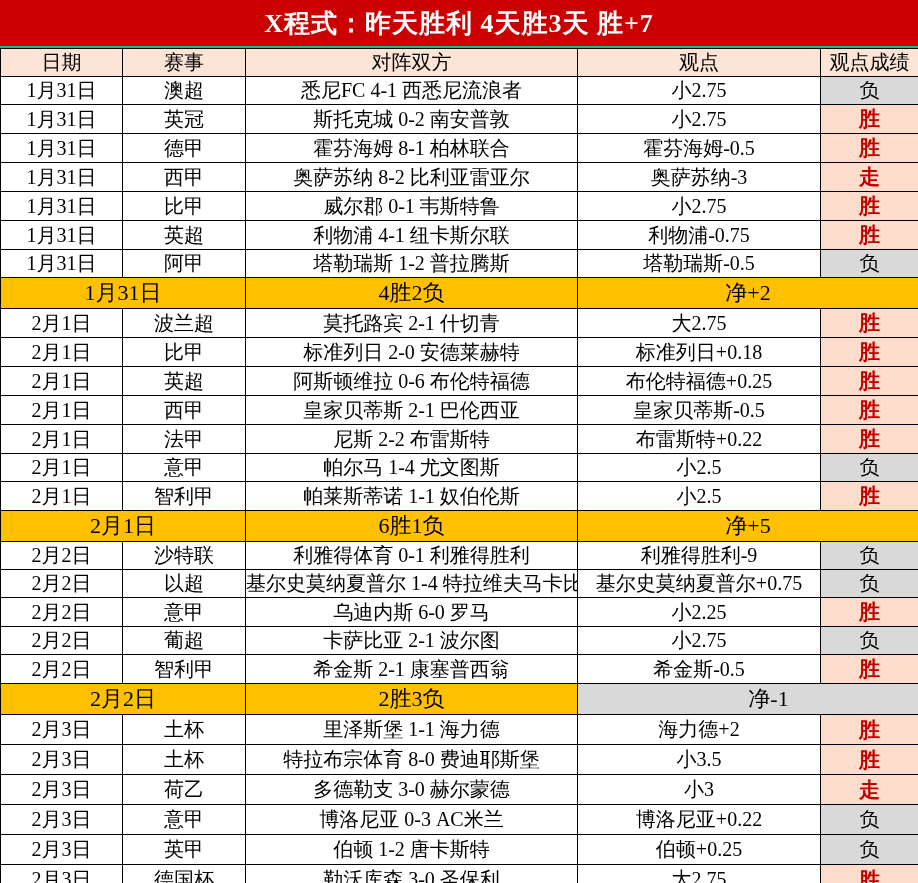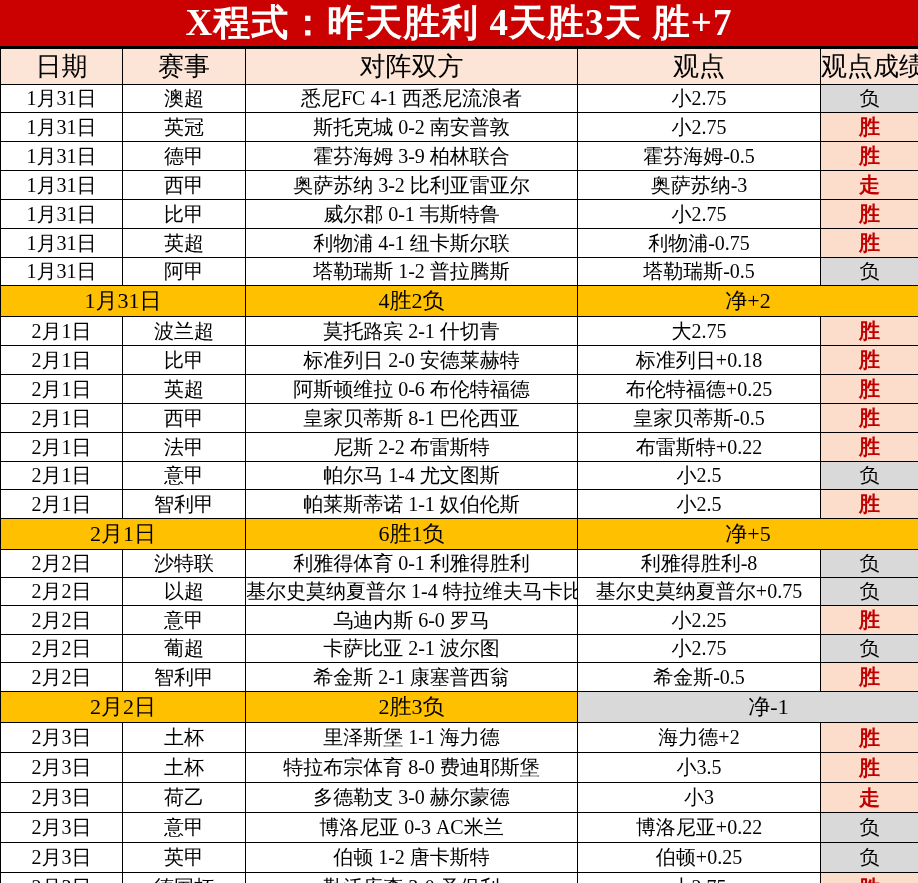--- a/index.html
+++ b/index.html
@@ -14,22 +14,22 @@
     --result-pink:#fcdccb;
     --gold:#ffc000;
     --gray:#d9d9d9;
     --red-text:#c00000;
   }
   .title-bar{
     width:918px;height:46px;
     background:var(--title-red);
     color:#fff;
     display:flex;align-items:center;justify-content:center;
-    font-size:37px;font-weight:bold;
-    border-bottom:2px solid #000000;
+    font-size:26px;font-weight:bold;
+    border-bottom:2px solid #14b8a6;
     letter-spacing:1px;
   }
   table{
     width:918px;
     border-collapse:collapse;
     table-layout:fixed;
   }
   col.c-date{width:122px;}
   col.c-league{width:123px;}
   col.c-match{width:332px;}
@@ -40,21 +40,21 @@
     padding:0;
     text-align:center;
     vertical-align:middle;
     white-space:nowrap;
     overflow:hidden;
     font-weight:normal;
   }
   thead th{
     background:var(--header-pink);
     height:24px;
-    font-size:26px;
+    font-size:20px;
   }
   td{font-size:20px;}
   td.result.win, td.result.push{
     background:var(--result-pink);
     color:var(--red-text);
     font-weight:bold;
     font-size:21px;
   }
   td.result.loss{
     background:var(--gray);
@@ -102,28 +102,28 @@
       <tr style="height: 25px;">
         <td>1月31日</td>
         <td>英冠</td>
         <td class="matchup">斯托克城 0-2 南安普敦</td>
         <td>小2.75</td>
         <td class="result win">胜</td>
       </tr>
       <tr style="height: 25px;">
         <td>1月31日</td>
         <td>德甲</td>
-        <td class="matchup">霍芬海姆 3-9 柏林联合</td>
+        <td class="matchup">霍芬海姆 8-1 柏林联合</td>
         <td>霍芬海姆-0.5</td>
         <td class="result win">胜</td>
       </tr>
       <tr style="height: 25px;">
         <td>1月31日</td>
         <td>西甲</td>
-        <td class="matchup">奥萨苏纳 3-2 比利亚雷亚尔</td>
+        <td class="matchup">奥萨苏纳 8-2 比利亚雷亚尔</td>
         <td>奥萨苏纳-3</td>
         <td class="result push">走</td>
       </tr>
       <tr style="height: 25px;">
         <td>1月31日</td>
         <td>比甲</td>
         <td class="matchup">威尔郡 0-1 韦斯特鲁</td>
         <td>小2.75</td>
         <td class="result win">胜</td>
       </tr>
@@ -163,21 +163,21 @@
       <tr style="height: 24px;">
         <td>2月1日</td>
         <td>英超</td>
         <td class="matchup">阿斯顿维拉 0-6 布伦特福德</td>
         <td>布伦特福德+0.25</td>
         <td class="result win">胜</td>
       </tr>
       <tr style="height: 24px;">
         <td>2月1日</td>
         <td>西甲</td>
-        <td class="matchup">皇家贝蒂斯 8-1 巴伦西亚</td>
+        <td class="matchup">皇家贝蒂斯 2-1 巴伦西亚</td>
         <td>皇家贝蒂斯-0.5</td>
         <td class="result win">胜</td>
       </tr>
       <tr style="height: 24px;">
         <td>2月1日</td>
         <td>法甲</td>
         <td class="matchup">尼斯 2-2 布雷斯特</td>
         <td>布雷斯特+0.22</td>
         <td class="result win">胜</td>
       </tr>
@@ -197,21 +197,21 @@
       </tr>
       <tr class="summary-row" style="height: 28px;">
         <td colspan="2">2月1日</td>
         <td colspan="1">6胜1负</td>
         <td colspan="2">净+5</td>
       </tr>
       <tr style="height: 28px;">
         <td>2月2日</td>
         <td>沙特联</td>
         <td class="matchup">利雅得体育 0-1 利雅得胜利</td>
-        <td>利雅得胜利-8</td>
+        <td>利雅得胜利-9</td>
         <td class="result loss">负</td>
       </tr>
       <tr style="height: 28px;">
         <td>2月2日</td>
         <td>以超</td>
         <td class="matchup">基尔史莫纳夏普尔 1-4 特拉维夫马卡比</td>
         <td>基尔史莫纳夏普尔+0.75</td>
         <td class="result loss">负</td>
       </tr>
       <tr style="height: 28px;">

